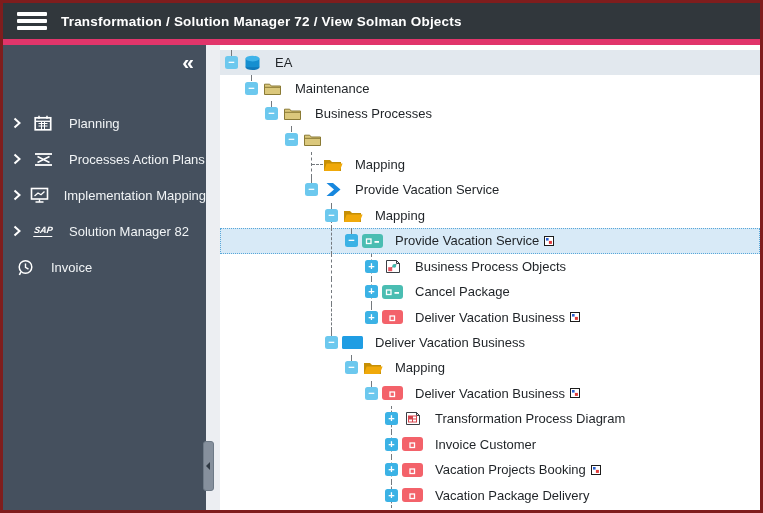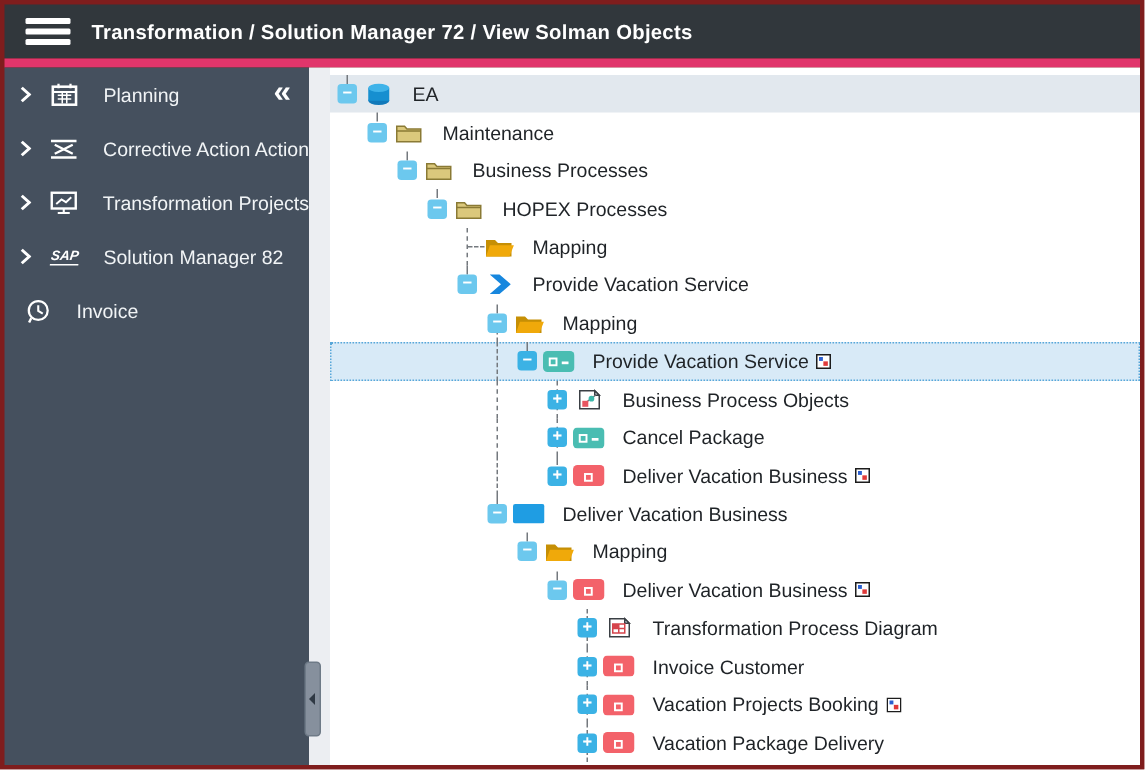--- a/index.html
+++ b/index.html
@@ -11,21 +11,21 @@
   .header { position:absolute; left:0; top:0; right:0; height:36px; background:var(--header-bg); display:flex; align-items:center; }
   .burger { width:30px; margin-left:14px; cursor:pointer; }
   .burger div { height:4px; background:#fff; border-radius:1px; margin-bottom:3px; }
   .burger div:last-child { margin-bottom:0; }
   .crumb { color:#fff; font-size:13.5px; font-weight:700; margin-left:14px; letter-spacing:.2px; }
   .accent { position:absolute; left:0; top:36px; right:0; height:6px; background:var(--accent); }
 
   
   .sidebar { position:absolute; left:0; top:42px; bottom:0; width:203px; background:var(--sidebar-bg); color:#f1f4f6; }
   .collapse { position:absolute; top:6px; right:12px; font-size:21px; font-weight:700; color:#fff; cursor:pointer; line-height:22px; }
-  .side-list { }
+  .side-list { padding-top:60px; }
   .side-item { display:flex; align-items:center; height:36px; padding-left:10px; cursor:pointer; }
   .side-chev { width:14px; display:flex; align-items:center; }
   .side-ico { width:24px; margin-left:4px; display:flex; align-items:center; justify-content:center; }
   .side-item.nochev .side-ico { margin-left:0; }
   .side-lbl { margin-left:14px; font-size:13px; color:#f1f4f6; white-space:nowrap; }
   .sap-txt { font-style:italic; font-weight:700; font-size:9px; color:#fff; border-bottom:1px solid #fff; padding-bottom:1px; transform:skewX(-8deg); }
 
   
   .gutter { position:absolute; left:203px; top:42px; bottom:0; width:14px; background:#eceef2; }
   .handle { position:absolute; left:200px; top:438px; width:11px; height:50px; background:#86909d; border:1px solid #6e7a87; border-radius:3px; cursor:col-resize; }
@@ -93,36 +93,36 @@
               <path d="M1.5 1.5 L6.5 6 L1.5 10.5" stroke-width="2"></path>
             </svg>
           </span>
           <span class="side-ico">
             <svg width="19" height="15" viewBox="0 0 19 15" fill="none" stroke="#fff">
               <path d="M1 2 h17" stroke-width="1.8"></path>
               <path d="M1 13 h17" stroke-width="1.8"></path>
               <path d="M3.5 4.5 L15.5 10.5 M15.5 4.5 L3.5 10.5" stroke-width="1.5"></path>
             </svg>
           </span>
-          <span class="side-lbl">Corrective Action Action</span>
+          <span class="side-lbl">Processes Action Plans</span>
         </div>
         <div class="side-item">
           <span class="side-chev">
             <svg width="8" height="12" viewBox="0 0 8 12" fill="none" stroke="#fff">
               <path d="M1.5 1.5 L6.5 6 L1.5 10.5" stroke-width="2"></path>
             </svg>
           </span>
           <span class="side-ico">
             <svg width="19" height="16" viewBox="0 0 19 16" fill="none" stroke="#fff">
               <rect x="1.5" y="1.5" width="16" height="10.5" stroke-width="1.6"></rect>
               <polyline points="4.5,9 8,6 11,7.8 14.5,4.5" stroke-width="1.3"></polyline>
               <path d="M9.5 12.2 v2.2 M5.5 15 h8" stroke-width="1.4"></path>
             </svg>
           </span>
-          <span class="side-lbl">Transformation Projects</span>
+          <span class="side-lbl">Implementation Mapping</span>
         </div>
         <div class="side-item">
           <span class="side-chev">
             <svg width="8" height="12" viewBox="0 0 8 12" fill="none" stroke="#fff">
               <path d="M1.5 1.5 L6.5 6 L1.5 10.5" stroke-width="2"></path>
             </svg>
           </span>
           <span class="side-ico">
             <span class="sap-txt">SAP</span>
           </span>
@@ -188,21 +188,20 @@
       <div class="trow">
         <div class="guide tick" style="left: 71px;"></div>
         <div class="tinner" style="padding-left: 65px;">
           <span class="exp minus">−</span>
           <span class="nicon">
             <svg width="19" height="15" viewBox="0 0 19 15">
               <path d="M1.5 13.5 V3.2 h5.2 l1.6 1.8 h9.2 v8.5 z" fill="#dbc87c" stroke="#8a7a35"></path>
               <path d="M1.5 6.3 h16" stroke="#8a7a35" fill="none"></path>
             </svg>
           </span>
-          <span class="nlabel">HOPEX Processes</span>
         </div>
       </div>
       <div class="trow">
         <div class="guide full" style="left: 91px;"></div>
         <div class="hline" style="left: 92px;"></div>
         <div class="tinner" style="padding-left: 85px;">
           <span class="expspacer"></span>
           <span class="nicon">
             <svg width="20" height="15" viewBox="0 0 20 15">
               <path d="M1 14 V3 h6l2 2h9v9z" fill="#c68f05"></path>

